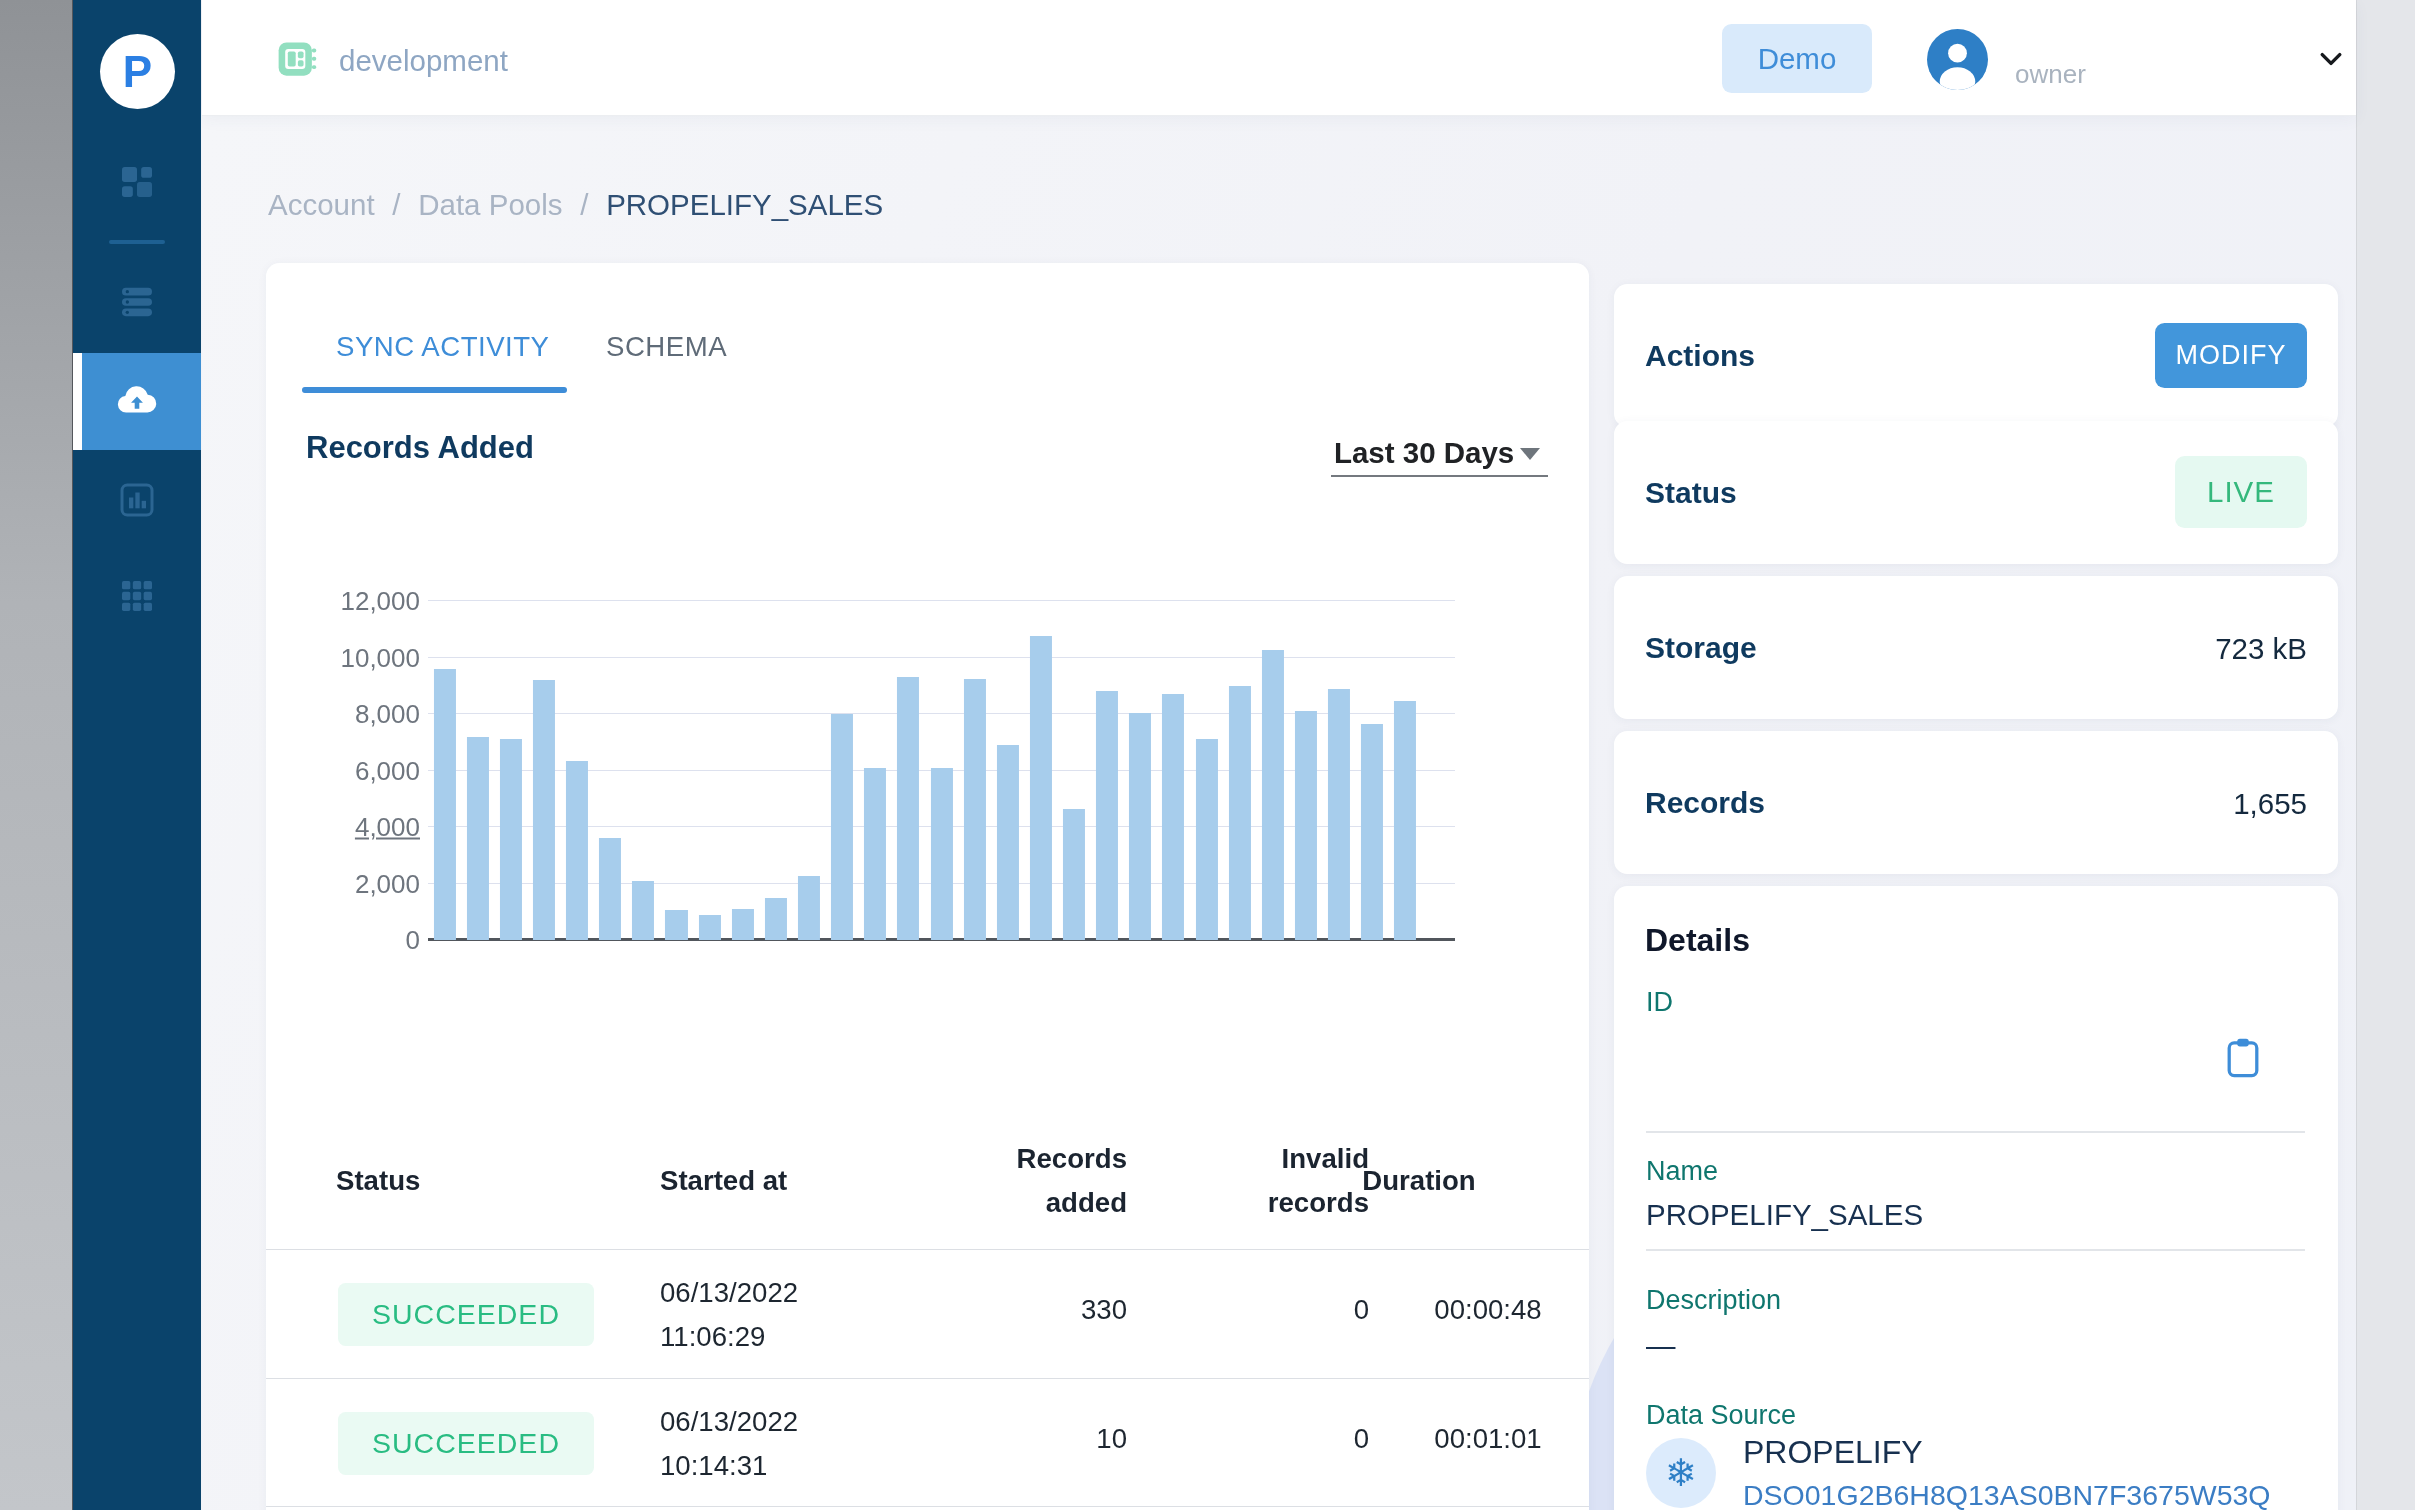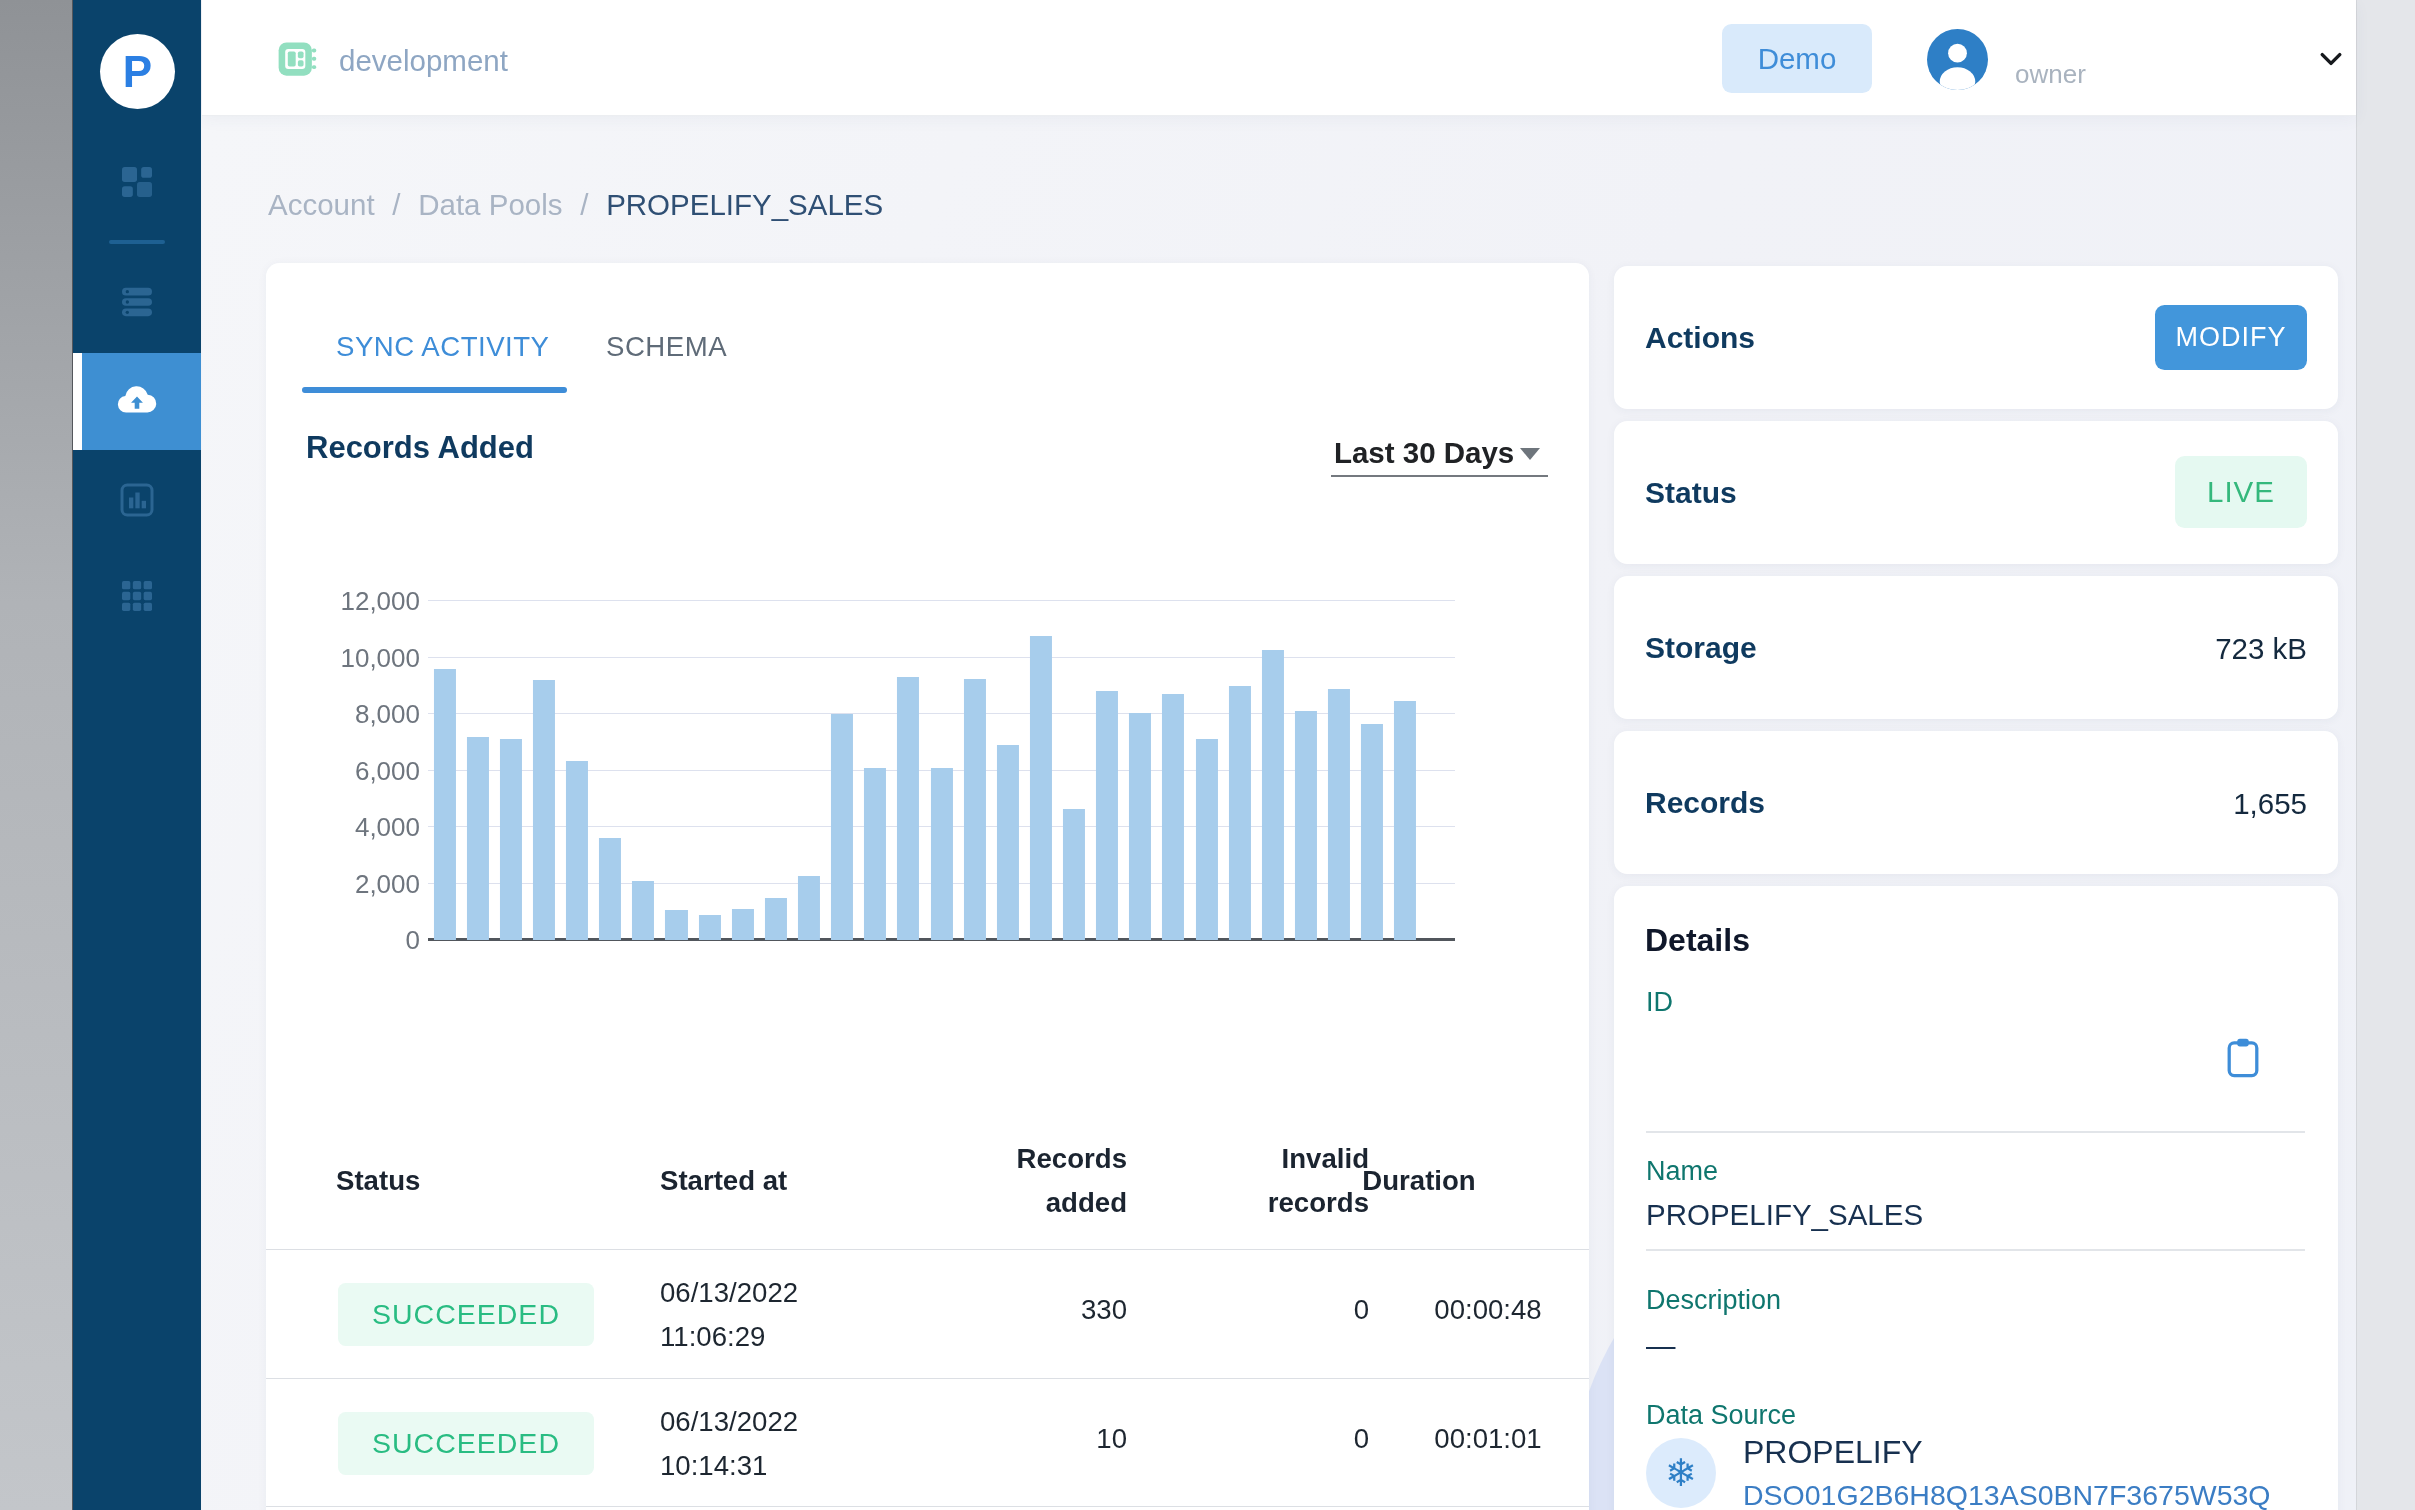--- a/index.html
+++ b/index.html
@@ -321,21 +321,21 @@
 
   <div class="range-select">
     <span class="range-text">Last 30 Days</span>
     <span class="tri"></span>
   </div>
   <div class="range-underline"></div>
 
   <div class="chart-ylabels" id="chart-ylabels">
       <div class="chart-ylabel" style="bottom: 0%;">0</div>
       <div class="chart-ylabel" style="bottom: 16.6667%;">2,000</div>
-      <div class="chart-ylabel" style="bottom: 33.3333%;">4,000</div>
+      <div class="chart-ylabel" style="bottom: 33.3333%; text-decoration: underline;">4,000</div>
       <div class="chart-ylabel" style="bottom: 50%;">6,000</div>
       <div class="chart-ylabel" style="bottom: 66.6667%;">8,000</div>
       <div class="chart-ylabel" style="bottom: 83.3333%;">10,000</div>
       <div class="chart-ylabel" style="bottom: 100%;">12,000</div>
     </div>
   <div class="chart-plot" id="chart-plot">
     <div class="chart-baseline"></div>
   <div class="gridline" style="bottom: 16.6667%;"></div>
       <div class="gridline" style="bottom: 33.3333%;"></div>
       <div class="gridline" style="bottom: 50%;"></div>
@@ -404,21 +404,21 @@
           <div>06/13/2022</div>
           <div>10:14:31</div>
         </div>
         <div class="cell-records">10</div>
         <div class="cell-invalid">0</div>
         <div class="cell-duration">00:01:01</div>
       </div>
     </div>
 </section>
 
-<section class="panel-card" style="top:266px; height:143px;">
+<section class="panel-card" style="top:284px; height:143px;">
   <div class="panel-label" style="top:55px;">Actions</div>
   <button class="modify-btn">MODIFY</button>
 </section>
 
 <section class="panel-card" style="top:421px; height:143px;">
   <div class="panel-label" style="top:55px;">Status</div>
   <div class="live-badge">LIVE</div>
 </section>
 
 <section class="panel-card" style="top:576px; height:143px;">

